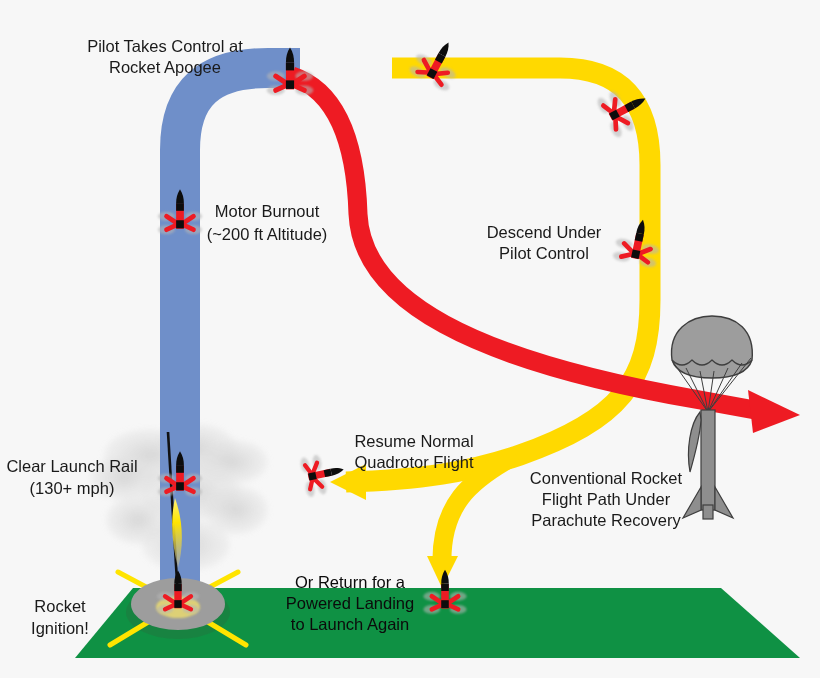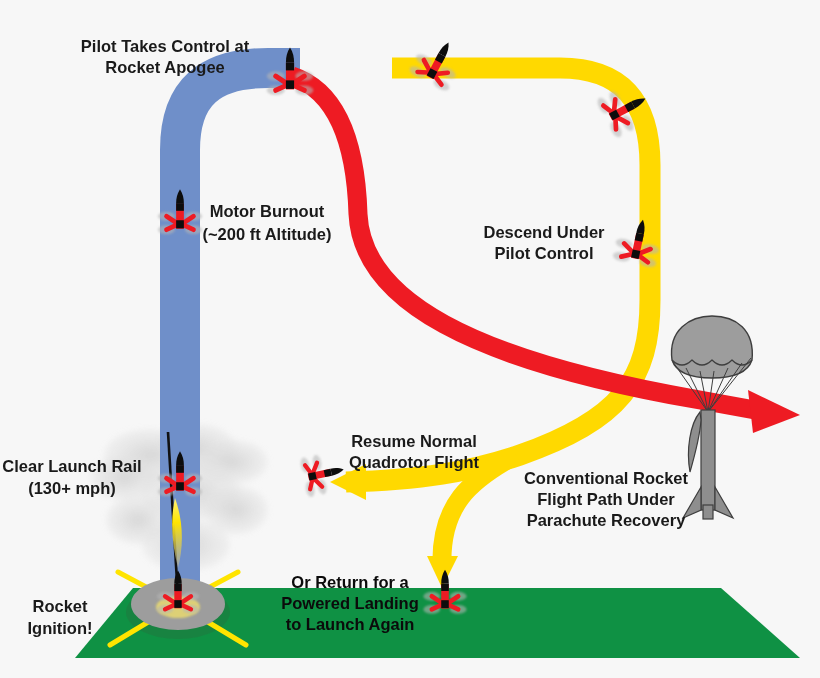--- a/index.html
+++ b/index.html
@@ -4,21 +4,21 @@
 <title>Rocket Quadrotor Flight Profile Diagram</title>
 <style>
   html,body{margin:0;padding:0;}
   body{
     width:820px;height:678px;
     background:#f7f7f7;
     font-family:"Liberation Sans", sans-serif;
     overflow:hidden;
     position:relative;
   }
-  #stage{position:absolute;left:0;top:0;width:729px;height:678px;font-weight:bold;}
+  #stage{position:absolute;left:0;top:0;width:729px;height:678px;}
   svg{display:block;}
   .lbl{
     font-family:"Liberation Sans", sans-serif;
     fill:#1a1a1a;
     font-size:16.5px;
     text-anchor:middle;
     dominant-baseline:auto;
   }
   .lbl-green{fill:#0b0b0b;}
 </style>

